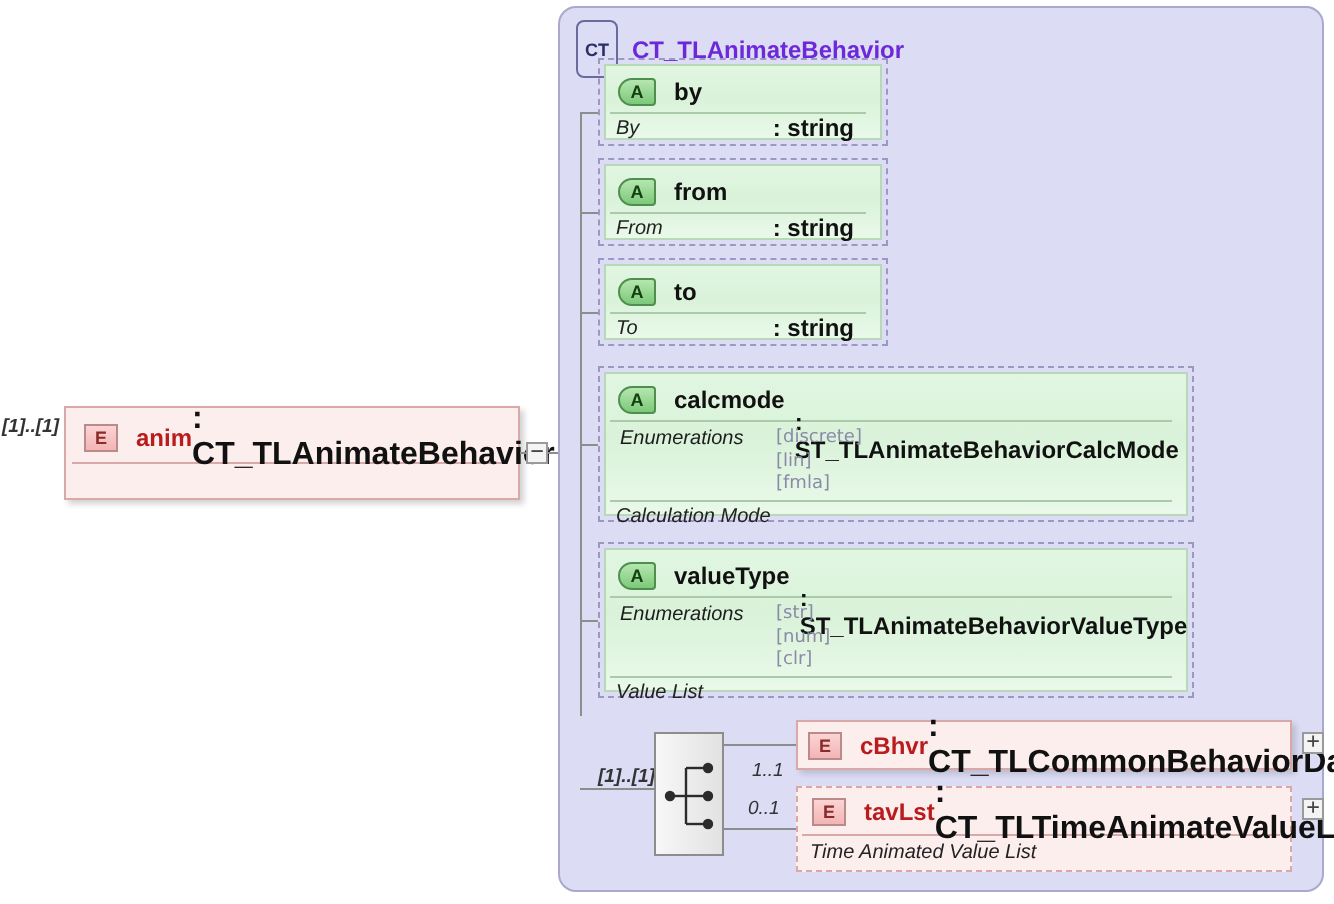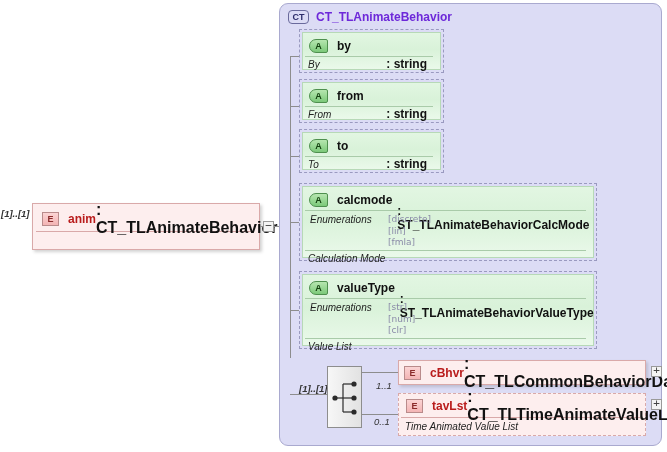--- a/index.html
+++ b/index.html
@@ -54,21 +54,21 @@
     position: absolute;
     font-style: italic;
     font-size: 9.5px;
     font-weight: bold;
     color: #333;
     white-space: nowrap;
   }
   #card-root { left: 1px; top: 208px; }
   #card-seq  { left: 299px; top: 383px; }
   #card-cbhvr{ left: 376px; top: 380px; font-weight:normal; font-style:italic; }
-  #card-tavlst{ left: 374px; top: 416px; font-weight:normal; font-style:italic; }
+  #card-tavlst{ left: 374px; top: 399px; font-weight:normal; font-style:italic; }
 
   
   .toggle {
     position: absolute;
     width: 11px; height: 11px;
     background: #f4f4f4;
     border: 1px solid #9a9a9a;
     display: flex; align-items: center; justify-content: center;
     font-size: 11px; line-height: 1;
     color: #444;
@@ -89,21 +89,21 @@
     width: 383px; height: 443px;
     background: #dcdcf5;
     border: 1px solid #a9a9cf;
     border-radius: 9px;
   }
   #ct-title-row {
     position: absolute; left: 8px; top: 6px;
     display: flex; align-items: center;
   }
   .badge-ct {
-    width: 21px; height: 14px;
+    width: 21px; height: 29px;
     background: #dcdcf5;
     border: 1px solid #6a6a9c;
     border-radius: 4px;
     color: #2d2d6a;
     font-size: 9px; font-weight: bold;
     display: flex; align-items: center; justify-content: center;
     margin-right: 7px;
   }
   #ct-title { font-weight: bold; font-size: 12px; color: #6d28d9; }
 

